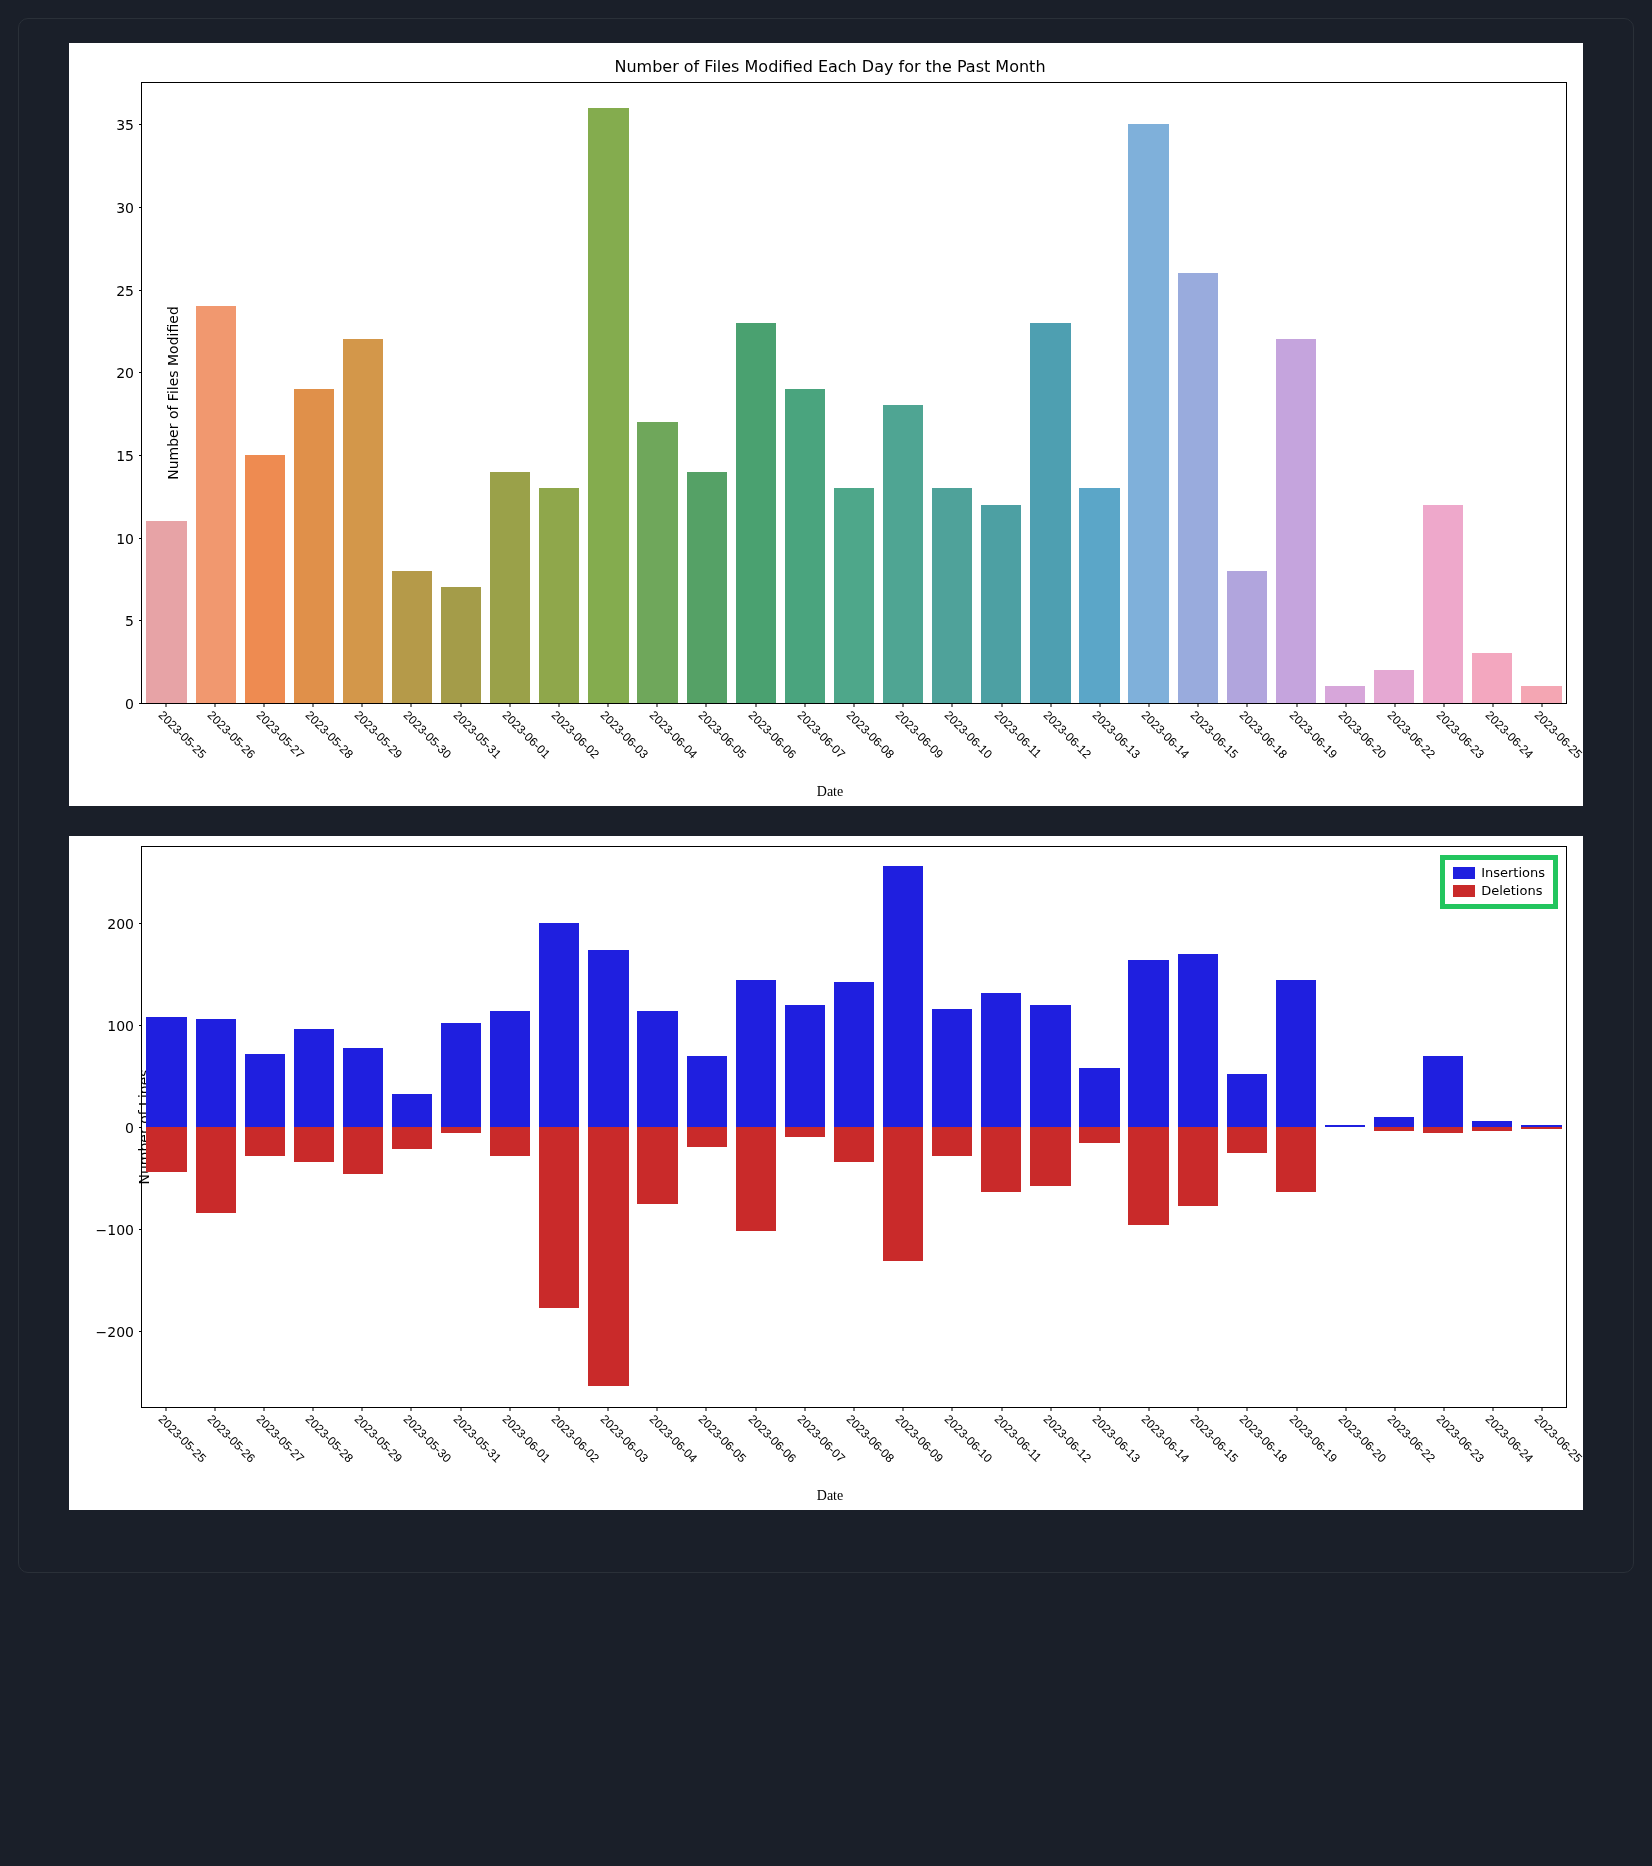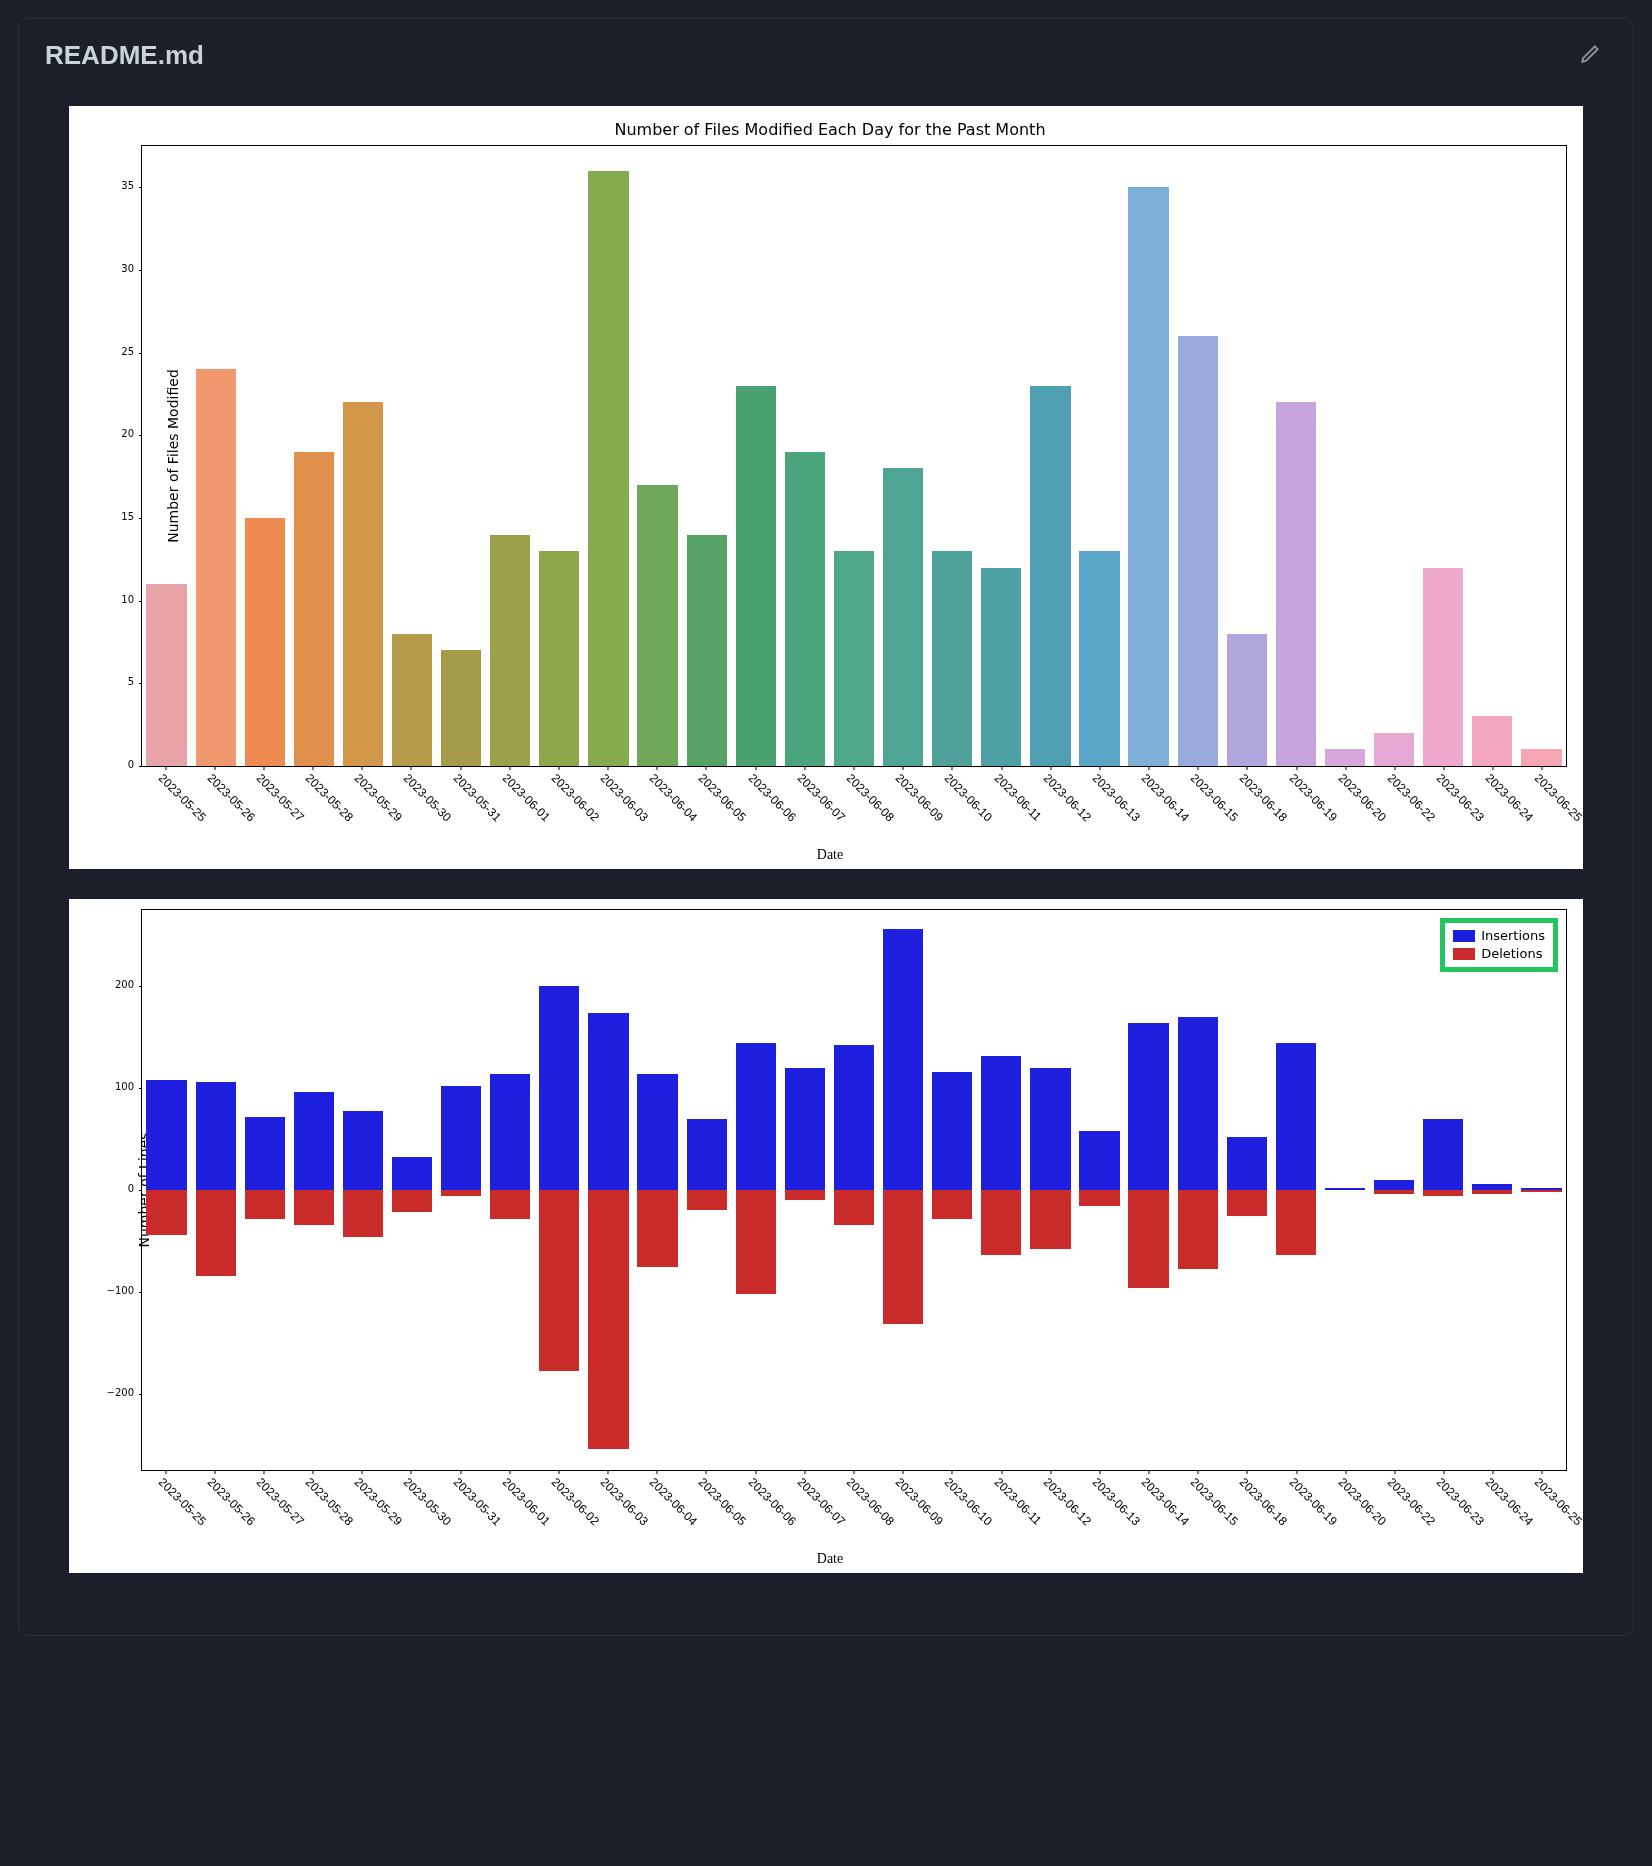--- a/index.html
+++ b/index.html
@@ -83,21 +83,21 @@
   }
   .y-tick {
     position: absolute;
     left: -3px;
     width: 3px; height: 1px; background: #000;
   }
   .y-tick span {
     position: absolute;
     right: 8px;
     top: -7px;
-    font-size: 10px;
+    font-size: 14px;
     color: #000;
     white-space: nowrap;
   }
   .bars-area {
     position: relative;
     height: 100%;
     width: 100%;
   }
   .bar {
     position: absolute;
@@ -139,28 +139,20 @@
     line-height: 1.4;
   }
   .legend-swatch {
     width: 22px; height: 12px;
   }
 </style>
 </head>
 <body>
 
 <div class="panel">
-  <div class="panel-header">
-    <h2>README.md</h2>
-    <button class="edit-btn" aria-label="Edit">
-      <svg viewBox="0 0 16 16" fill="none" stroke="currentColor" stroke-width="1.4">
-        <path d="M11.5 2.5l2 2L5 13l-2.6.6L3 11l8.5-8.5z"></path>
-      </svg>
-    </button>
-  </div>
 
   <div class="charts-wrap">
 
     <div class="chart-block">
       <div class="chart-title">Number of Files Modified Each Day for the Past Month</div>
       <div id="plot1" class="plot-frame" style="height:620px;">
         <div class="y-label">Number of Files Modified</div>
         <div id="yticks1" class="y-ticks">
             <div class="y-tick" style="top: 620px;">
               <span>0</span>

